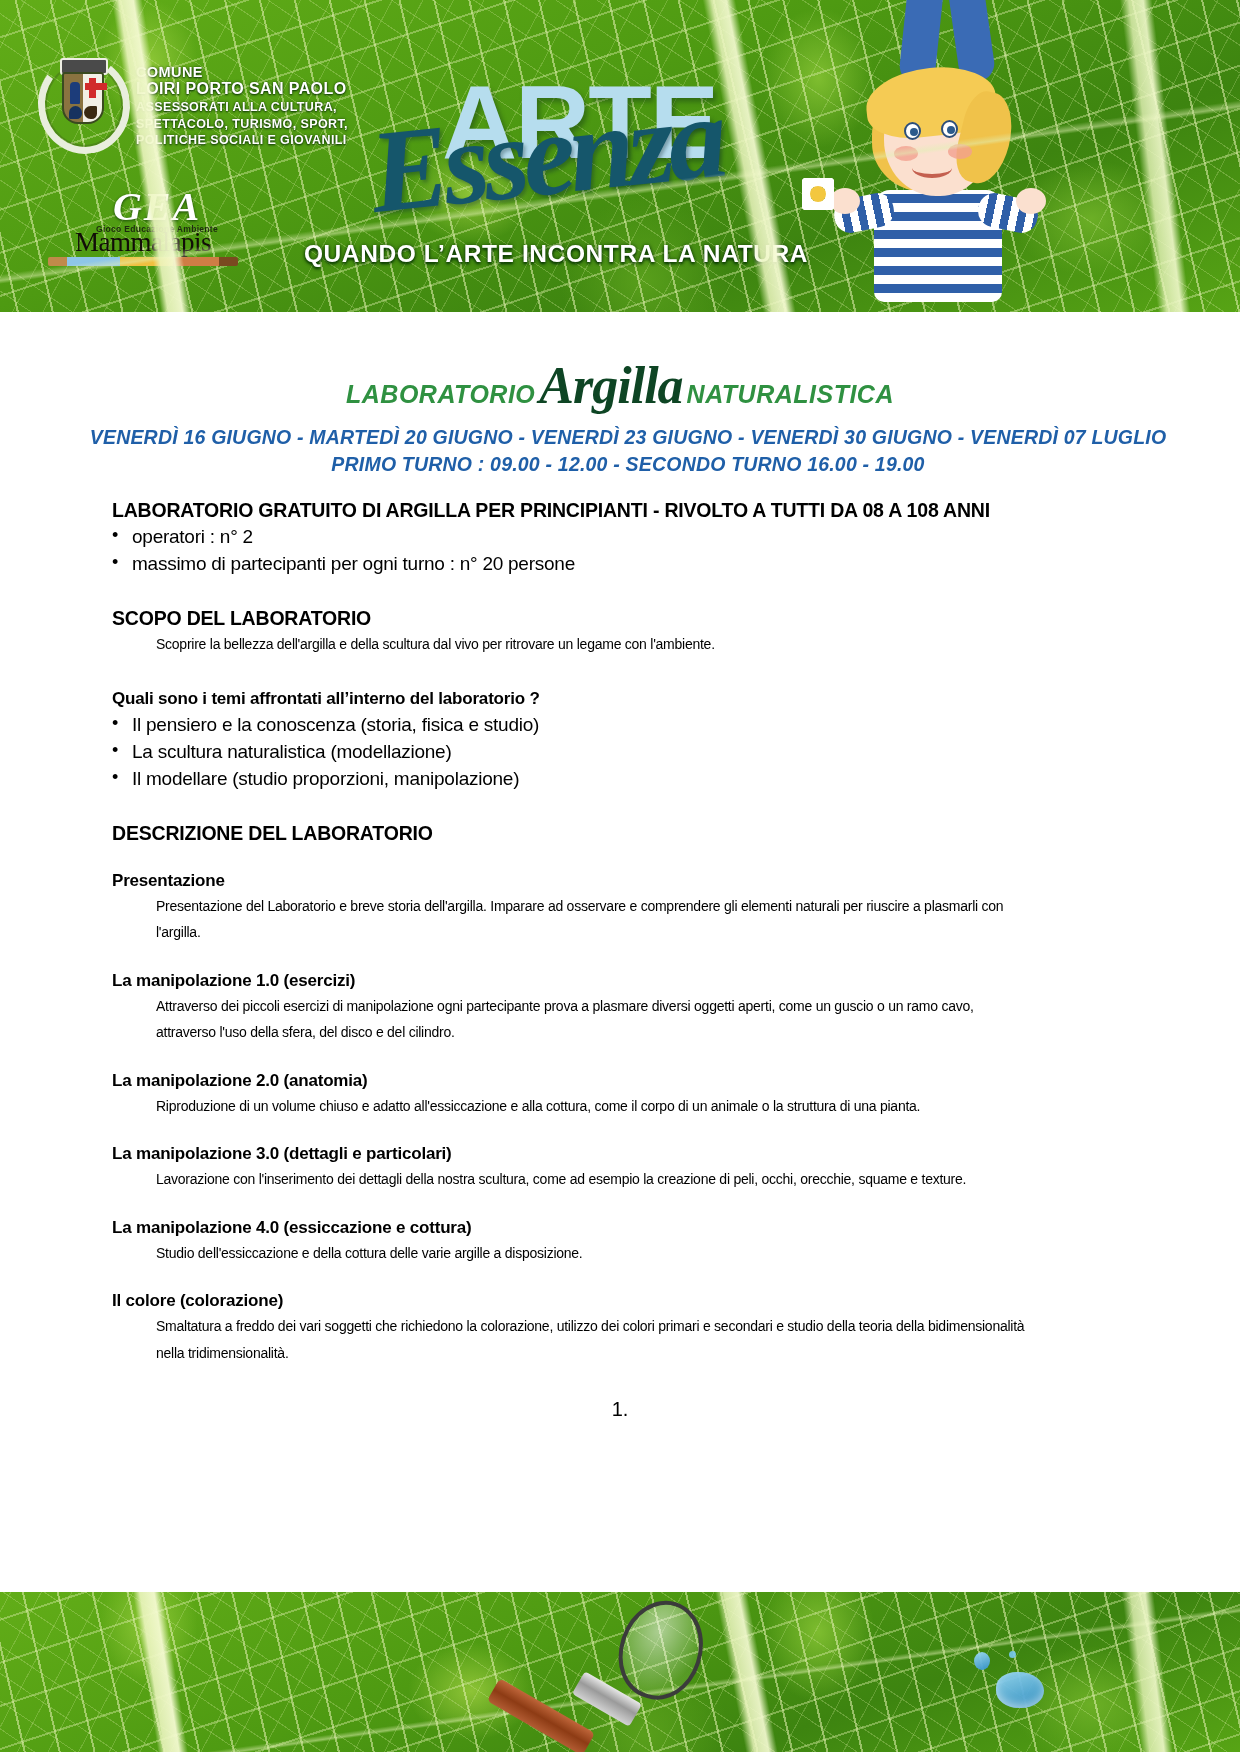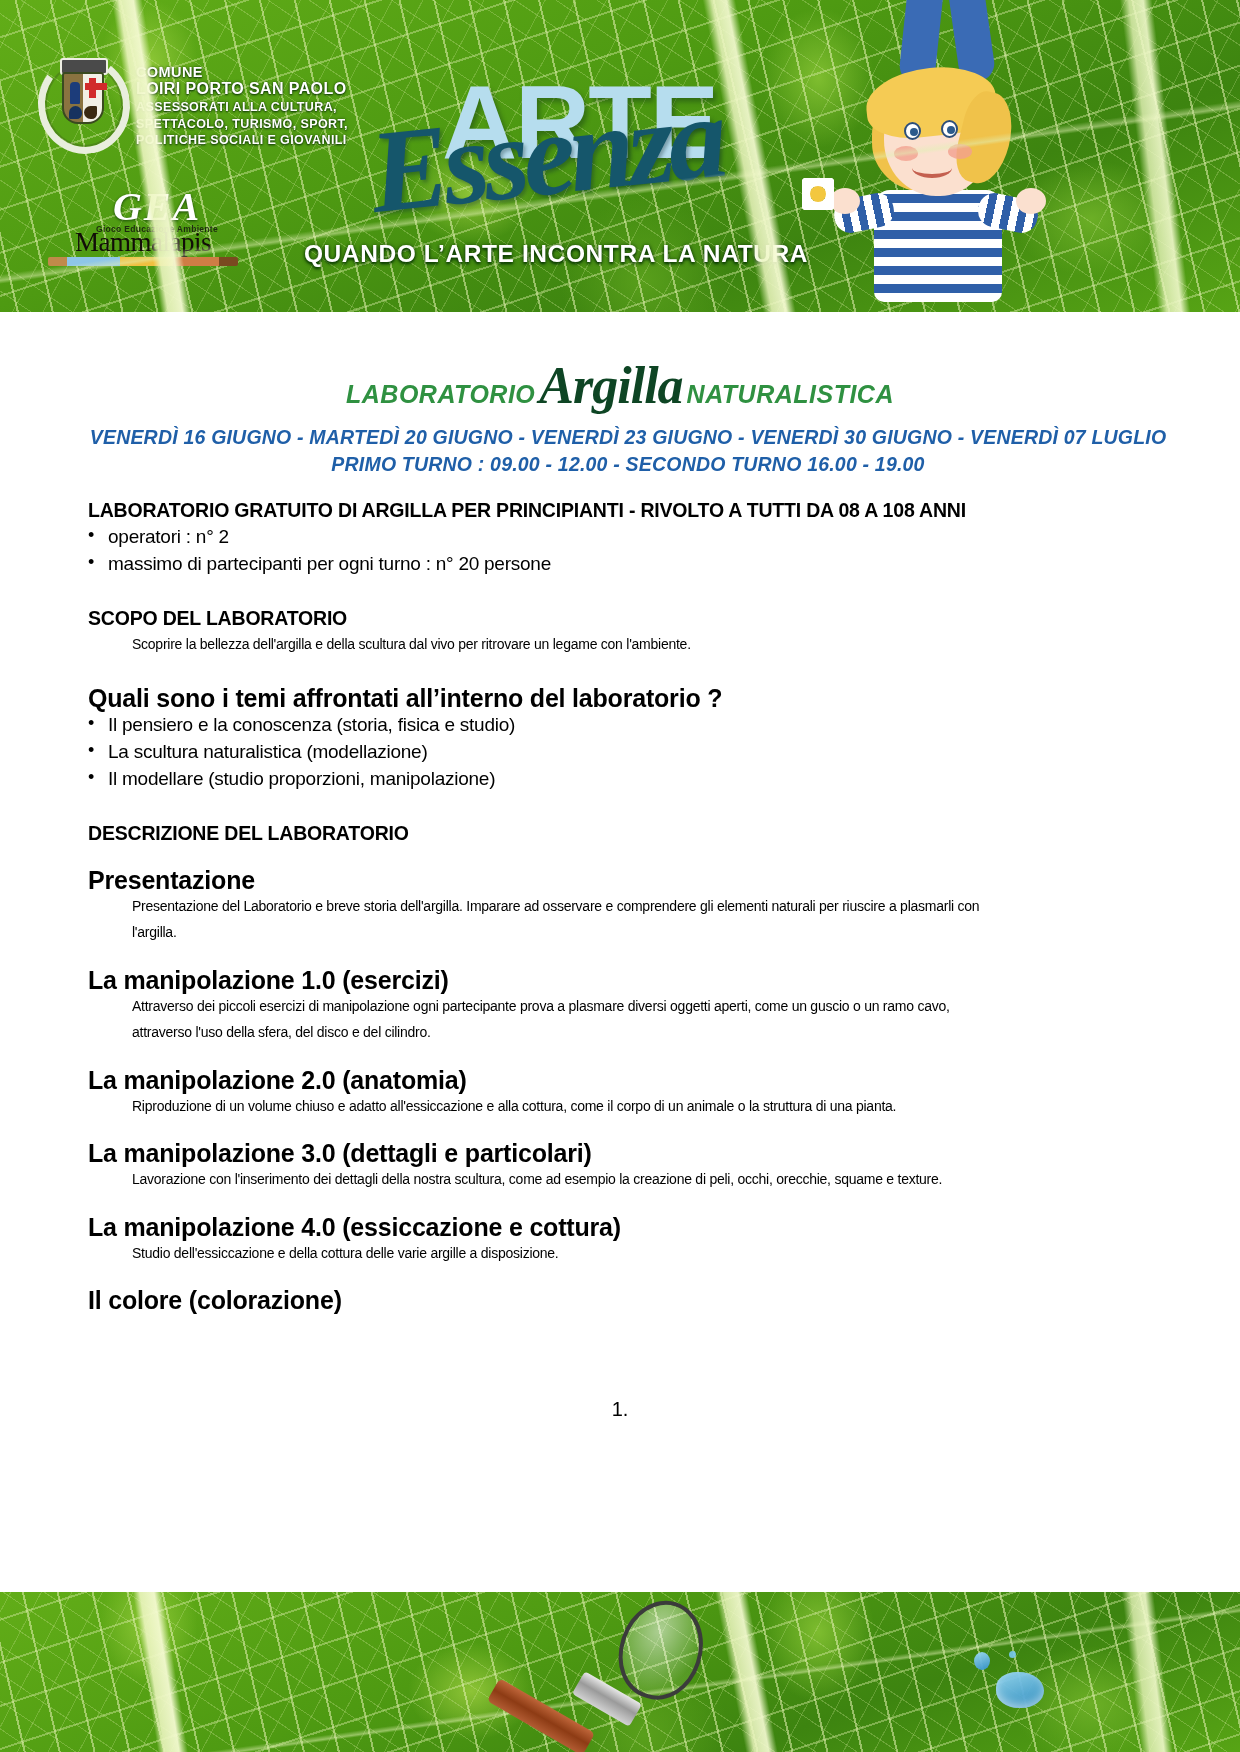--- a/index.html
+++ b/index.html
@@ -189,26 +189,26 @@
   }
 
   
   .dates {
     position:absolute; left:16px; right:0; top:424px; text-align:center;
     color:#1f5fa8; font-weight:bold; font-style:italic;
     font-size:19.5px; line-height:27px; letter-spacing:.2px;
   }
 
   
-  .body-wrap { position:absolute; left:88px; top:497px; width:920px; color:#000; }
+  .body-wrap { position:absolute; left:112px; top:497px; width:920px; color:#000; }
   .h-bold {
     font-weight:bold; font-size:19.5px; line-height:26px; letter-spacing:-.2px;
   }
   .h-sub {
-    font-weight:bold; font-size:25px; line-height:25px; letter-spacing:-.2px;
+    font-weight:bold; font-size:17px; line-height:25px; letter-spacing:-.2px;
   }
   .p-txt {
     font-size:14px; line-height:26.5px; letter-spacing:-.25px;margin-left:44px;
   }
   .bullets { list-style:none; }
   .bullets li {
     font-size:19px; line-height:27px; letter-spacing:-.25px;
     position:relative; padding-left:20px;
   }
   .bullets li::before {
@@ -380,20 +380,21 @@
     <div class="p-txt">Lavorazione con l'inserimento dei dettagli della nostra scultura, come ad esempio la creazione di peli, occhi, orecchie, squame e texture.</div>
   </div>
   <div class="gap-sm"></div>
   <div>
     <div class="h-sub">La manipolazione 4.0  (essiccazione e cottura)</div>
     <div class="p-txt">Studio dell'essiccazione e della cottura delle varie argille a disposizione.</div>
   </div>
   <div class="gap-sm"></div>
   <div>
     <div class="h-sub">Il colore (colorazione)</div>
+    <div class="p-txt">Smaltatura a freddo dei vari soggetti che richiedono la colorazione, utilizzo dei colori primari e secondari e studio della teoria della bidimensionalità nella tridimensionalità.</div>
   </div>
 </div>
 
 <div class="page-no">1.</div>
 
 <div class="leaf" id="footer-band">
   <div class="drop-a"></div>
   <div class="drop-b"></div>
   <div class="drop-c"></div>
 </div>

